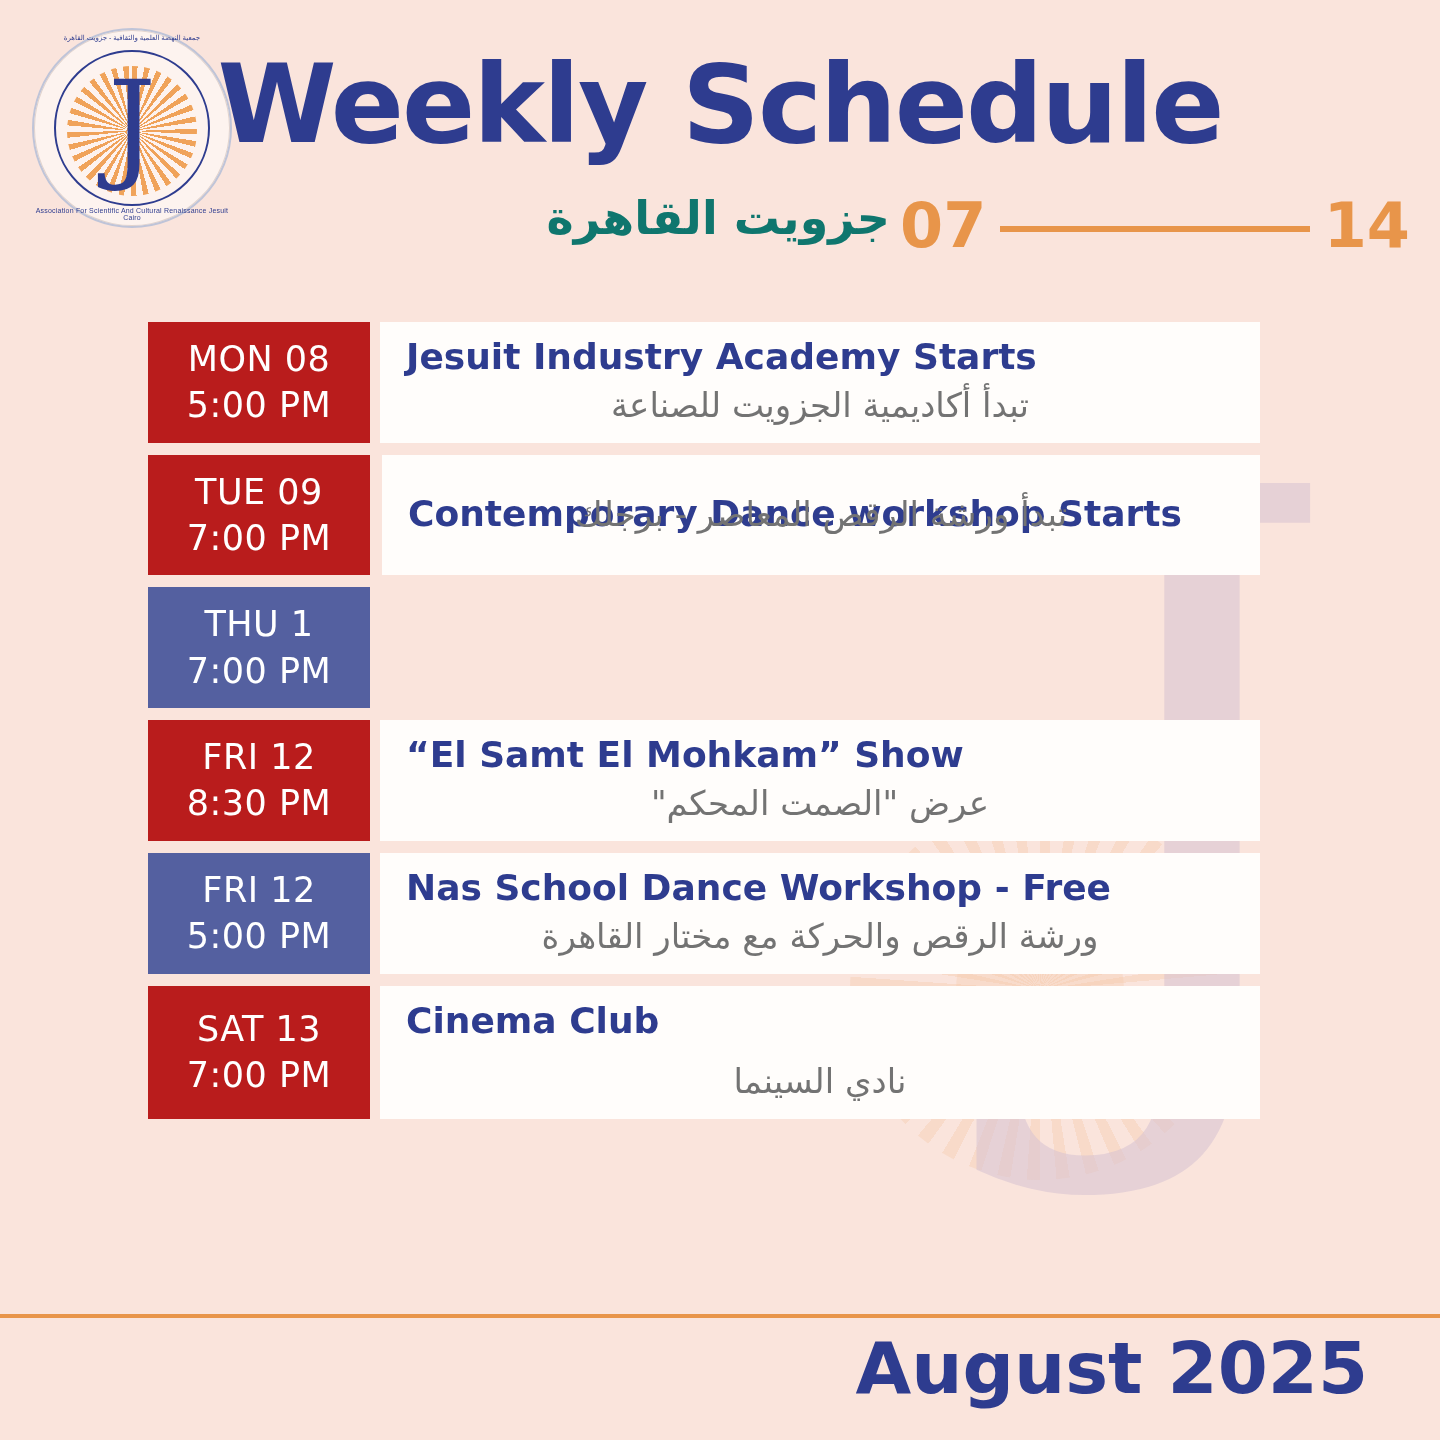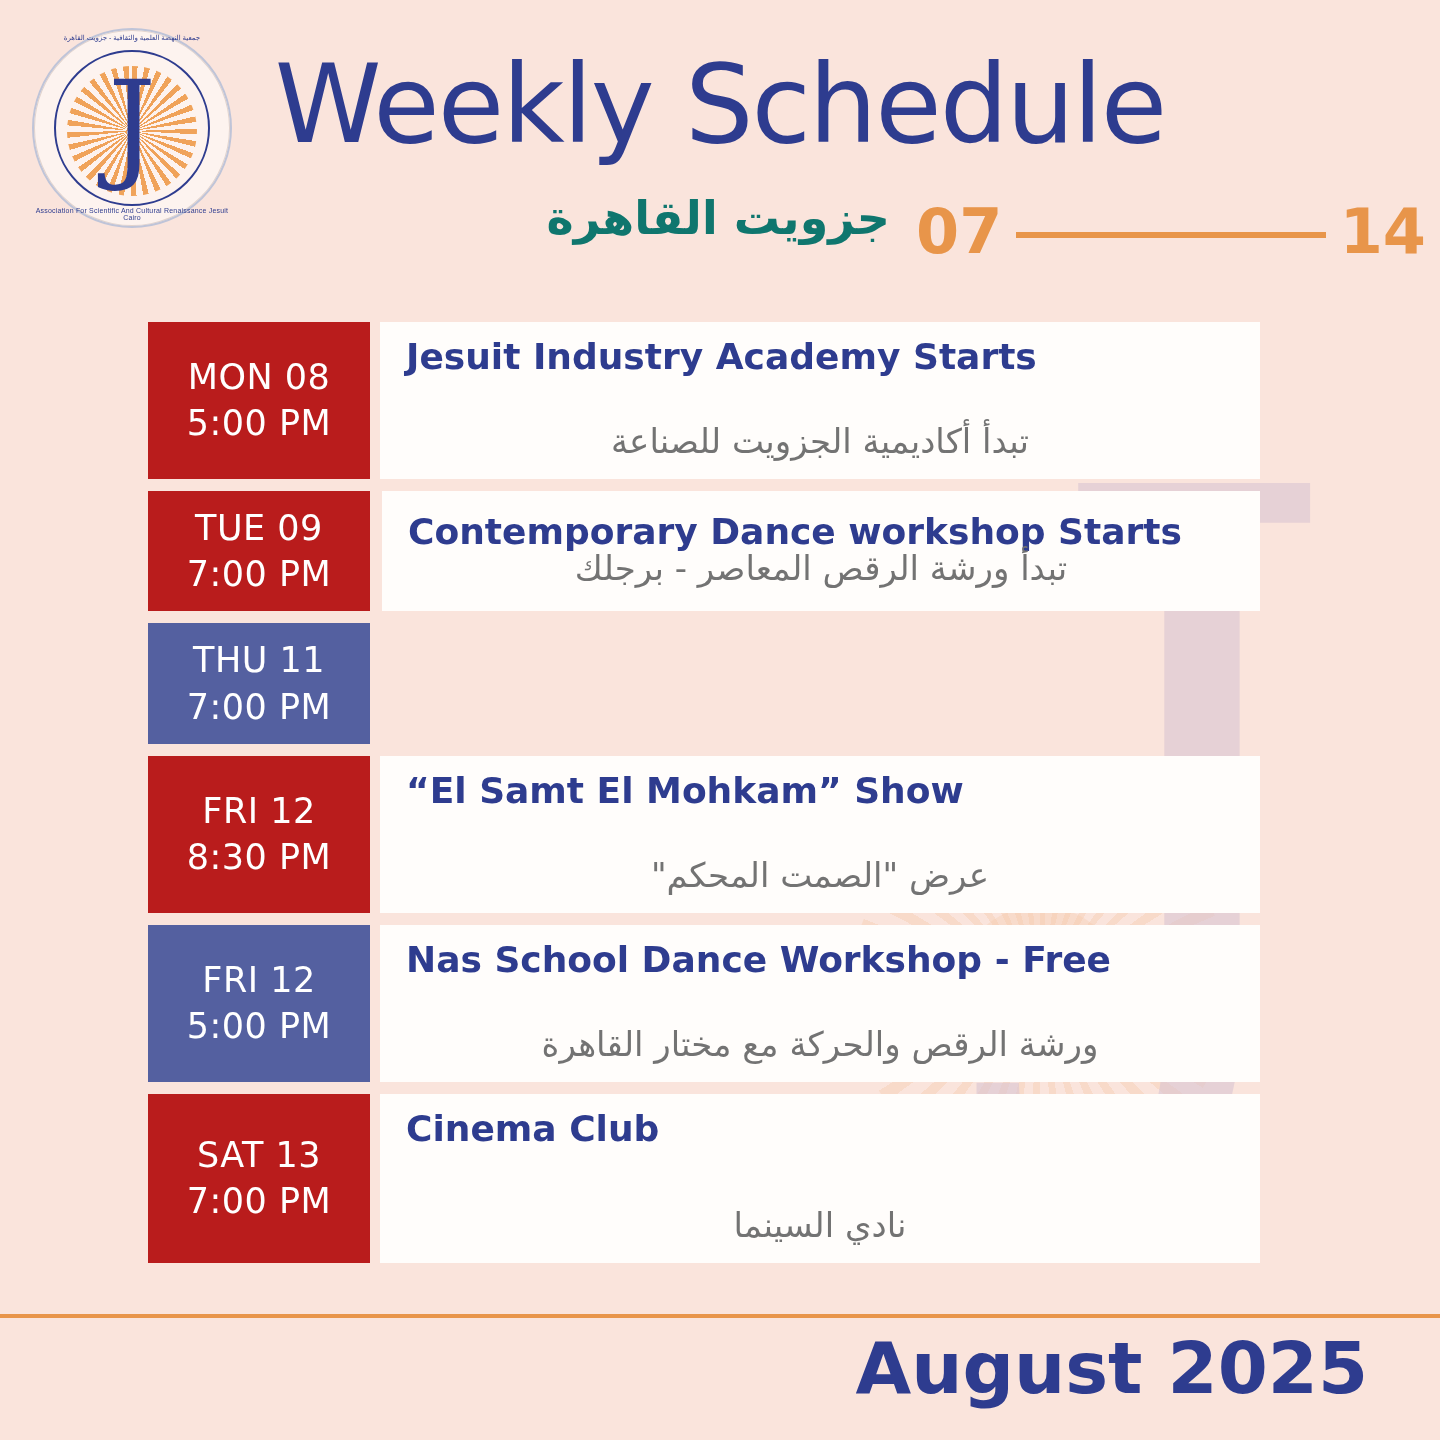--- a/index.html
+++ b/index.html
@@ -98,21 +98,21 @@
   }
   .logo-text-top{top:6px;}
   .logo-text-bot{bottom:7px;}
 
   
   .title{
     position:absolute;
     left:0;right:0;top:42px;
     text-align:center;
     font-size:108px;
-    font-weight:normal;
+    font-weight:bold;
     color:#2e3c8f;
     letter-spacing:-2px;
     font-family:"DejaVu Sans", sans-serif;
   }
   .subrow{
     position:absolute;
     left:0;right:0;top:185px;
     height:90px;
   }
   .sub-ar{
@@ -121,23 +121,23 @@
     width:420px;
     text-align:right;
     direction:rtl;
     font-size:46px;
     font-weight:bold;
     color:#0f766e;
     font-family:"DejaVu Sans", sans-serif;
   }
   .range{
     position:absolute;
-    left:900px;top:10px;
+    left:900px;top:4px;
     width:510px;
-    display:flex;align-items:center;justify-content:space-between;margin-left:16px;
+    display:flex;align-items:center;justify-content:space-between;
   }
   .range-num{
     font-size:62px;
     font-weight:bold;
     color:#e8954a;
     font-family:"DejaVu Sans", sans-serif;
   }
   .range-line{
     flex:1;
     height:6px;
@@ -174,21 +174,20 @@
   .daybox.orange{background:#b91c1c;}
   .daybox.blue{background:#5460a0;}
   .eventbox{
     flex:1;
     background:#fffdfb;
     margin-left:10px;
     padding:14px 26px 16px 26px;
     display:flex;
     flex-direction:column;
     justify-content:center;
-    gap:36px;
   }
   .ev-en{
     color:#2e3c8f;
     font-weight:bold;
     font-size:36px;
     font-family:"DejaVu Sans", sans-serif;
     line-height:1.18;
   }
   .ev-ar{
     color:#737373;
@@ -268,21 +267,21 @@
       <span>7:00 PM</span>
     </div>
     <div class="eventbox">
       <div class="ev-en">Contemporary Dance workshop Starts</div>
       <div class="ev-ar">تبدأ ورشة الرقص المعاصر - برجلك</div>
     </div>
   </div>
 
   <div class="row thu">
     <div class="daybox blue">
-      <span>THU 11</span>
+      <span>THU 1</span>
       <span>7:00 PM</span>
     </div>
   </div>
 
   <div class="row fri1">
     <div class="daybox orange">
       <span>FRI 12</span>
       <span>8:30 PM</span>
     </div>
     <div class="eventbox">

